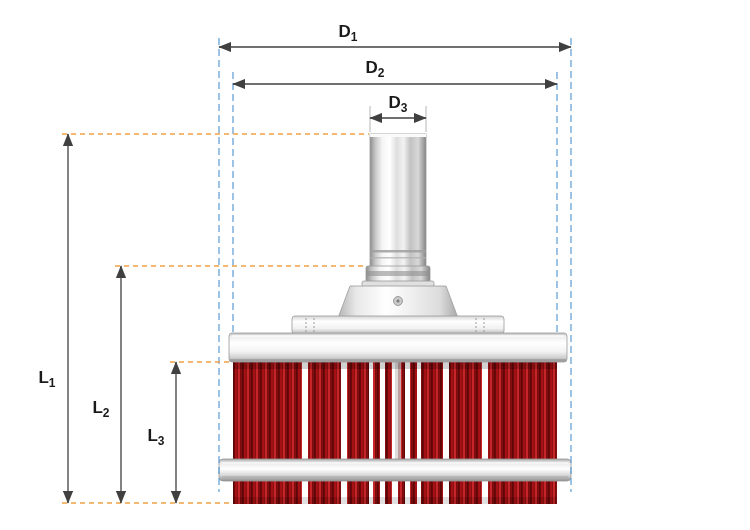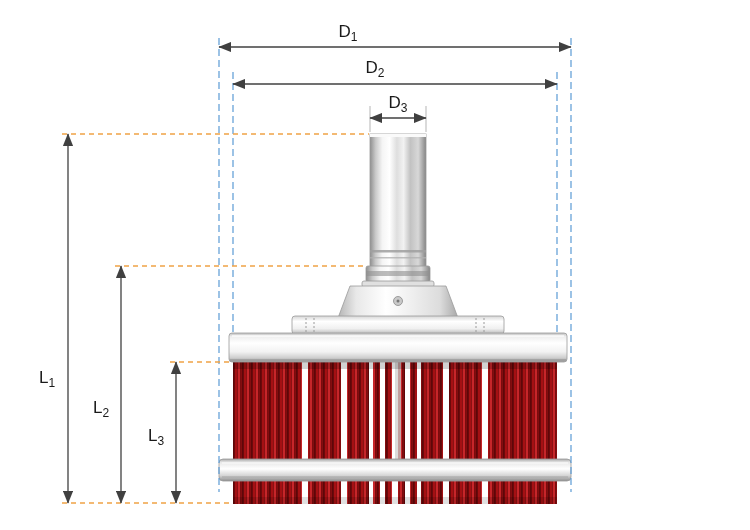--- a/index.html
+++ b/index.html
@@ -1,17 +1,17 @@
 <!DOCTYPE html>
 <html><head>
 <meta charset="utf-8">
 <style>
   html,body{margin:0;padding:0;background:#ffffff;}
   .canvas{position:relative;width:750px;height:530px;background:#ffffff;overflow:hidden;
-          font-family:"Liberation Sans","DejaVu Sans",sans-serif;}
+          font-family:"Liberation Sans","DejaVu Sans",sans-serif;font-weight:bold;}
   svg{display:block;}
   .dim-line{stroke-width:1.3;fill:none;}
   .ext-line{stroke-width:1.2;stroke-dasharray:7 4;fill:none;}
   .ref-line{stroke-width:1.4;stroke-dasharray:5 4;fill:none;}
   .ext-short{stroke:#b5b5b5;stroke-width:1;fill:none;}
   .dim-label{font-family:"Liberation Sans","DejaVu Sans",sans-serif;font-size:17px;fill:#1a1a1a;}
   .sub{font-size:12px;}
   .metal-edge{stroke:#9a9a9a;stroke-width:0.8;}
 </style>
 </head>

